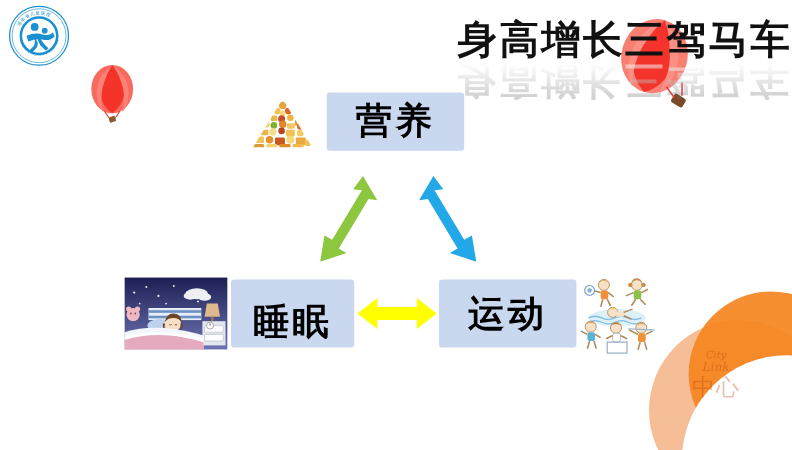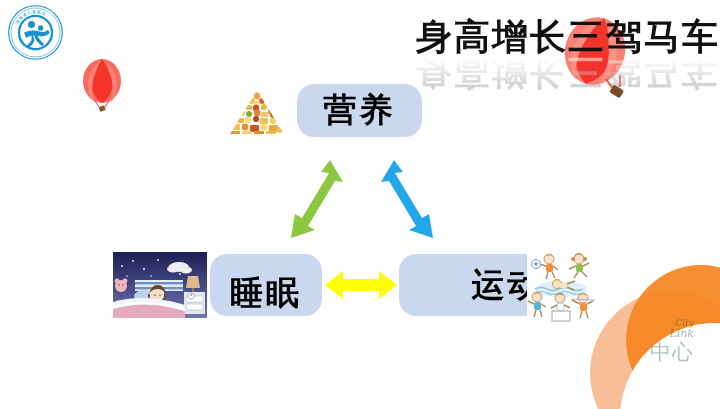--- a/index.html
+++ b/index.html
@@ -24,22 +24,22 @@
   }
   .deco-circle-strong{
     position:absolute;right:-56px;bottom:-6px;width:150px;height:150px;border-radius:50%;
     background:#f5851f;opacity:.92;
   }
   .deco-mask{
     position:absolute;right:-90px;bottom:-104px;width:190px;height:190px;border-radius:50%;
     background:#ffffff;
   }
   .deco-watermark{
-    position:absolute;right:26px;bottom:46px;width:86px;text-align:right;
-    color:#14532d;opacity:.42;line-height:1.05;pointer-events:none;
+    position:absolute;right:26px;bottom:46px;width:86px;text-align:center;
+    color:#c2410c;opacity:.42;line-height:1.05;pointer-events:none;
   }
   .wm-line1{font-family:"DejaVu Serif","Liberation Serif",serif;font-size:9px;font-style:italic;display:block;}
   .wm-line2{font-family:"DejaVu Serif","Liberation Serif",serif;font-size:11px;font-style:italic;display:block;}
   .wm-cn{font-size:21px;display:block;margin-top:1px;letter-spacing:1px;opacity:.8;}
 
   
   .logo{position:absolute;left:7px;top:4px;width:57px;height:57px;}
 
   
   .balloon{position:absolute;}
@@ -63,21 +63,21 @@
     -webkit-background-clip:text;background-clip:text;
     color:transparent;-webkit-text-fill-color:transparent;
     opacity:.55;
     pointer-events:none;
   }
 
   
   .cbox{
     position:absolute;
     background:#c9d8ef;
-    border-radius:17px;
+    border-radius:3px;
     display:flex;align-items:center;justify-content:center;
   }
   .cbox span{
     font-size:33px;font-weight:bold;color:#000000;letter-spacing:3px;
     font-family:"DejaVu Sans","Liberation Sans",sans-serif;
   }
 
   .pic{position:absolute;overflow:hidden;}
 
   
@@ -256,21 +256,21 @@
       <path d="M0 50 q20 -6 44 -3 q16 2 28 6 l0 13 l-72 0z" fill="#f3f7fc"></path>
       <path d="M0 56 q22 -6 46 -3 q14 2 26 6 l0 7 l-72 0z" fill="#e6aabf"></path>
       <path d="M0 54 q22 -6 46 -3 q14 2 26 5 l0 3 q-18 -5 -30 -6 q-22 -2 -42 4z" fill="#ffffff"></path>
     </svg>
   </div>
 
   <div class="cbox" style="left:210px;top:254px;width:112px;height:62px;align-items:flex-end;">
     <span>睡眠</span>
   </div>
 
-  <div class="cbox" style="left:399px;top:254px;width:125px;height:62px;padding-left:46px;">
+  <div class="cbox" style="left:399px;top:254px;width:125px;height:62px;">
     <span>运动</span>
   </div>
 
   <div class="pic" style="left:527px;top:249px;width:72px;height:74px;">
     <svg width="72" height="74" viewBox="0 0 72 74">
       <rect x="0" y="0" width="72" height="74" fill="#ffffff"></rect>
 
       <g>
         <circle cx="22" cy="10" r="5" fill="#f7e2c8" stroke="#b08a55" stroke-width=".8"></circle>
         <path d="M17 8 q5 -5 10 0 q-5 -3 -10 0z" fill="#d9a75e"></path>

